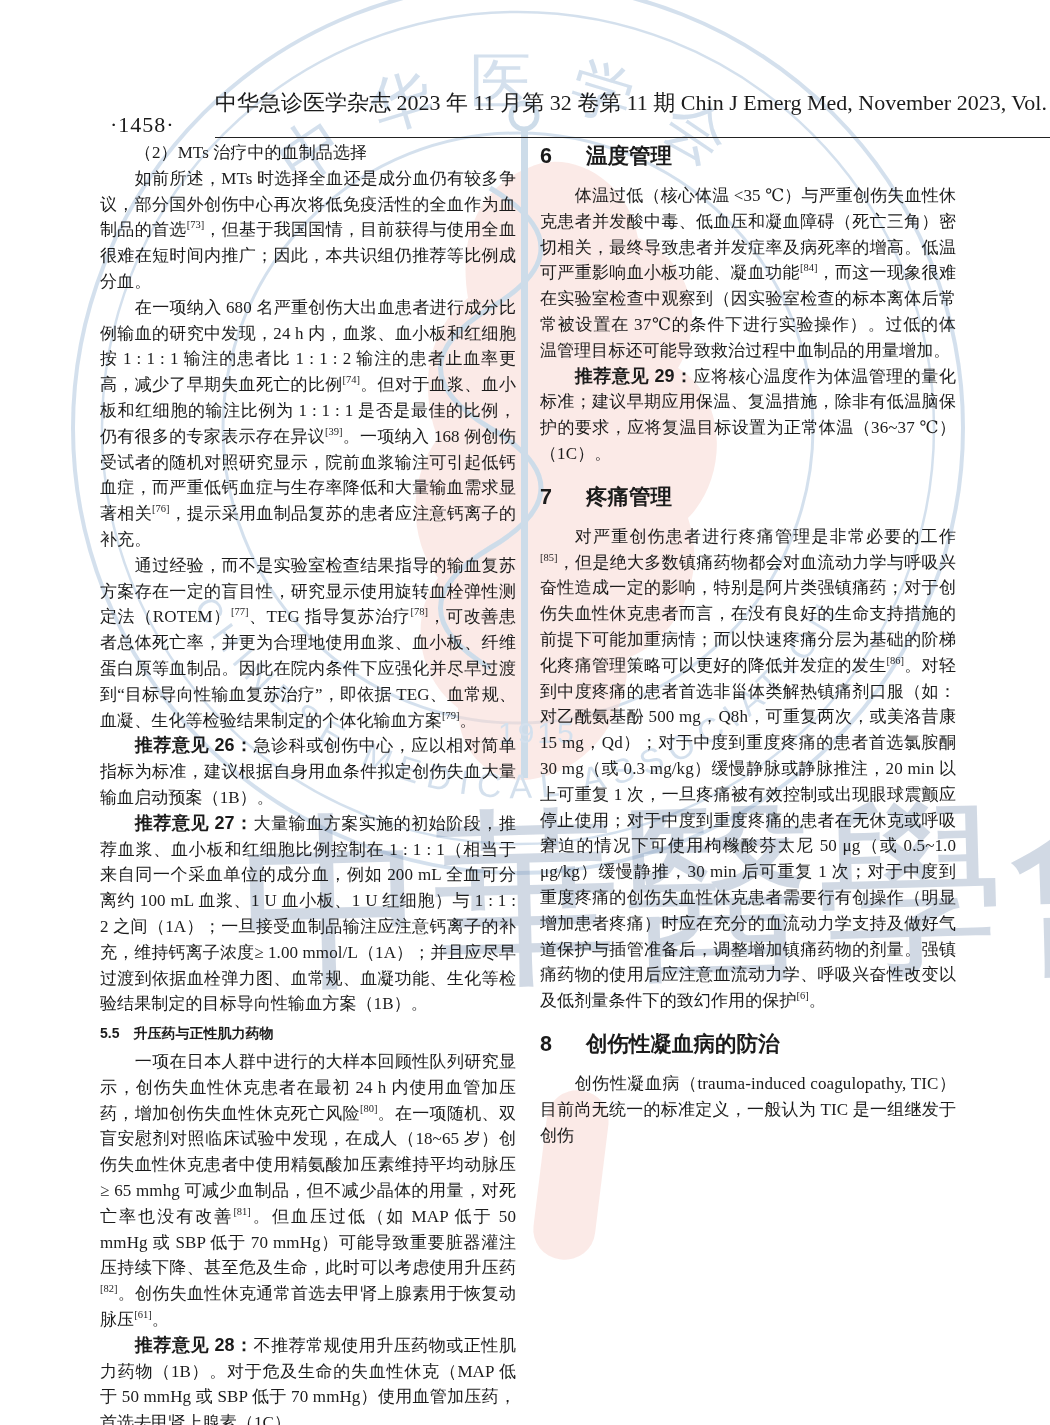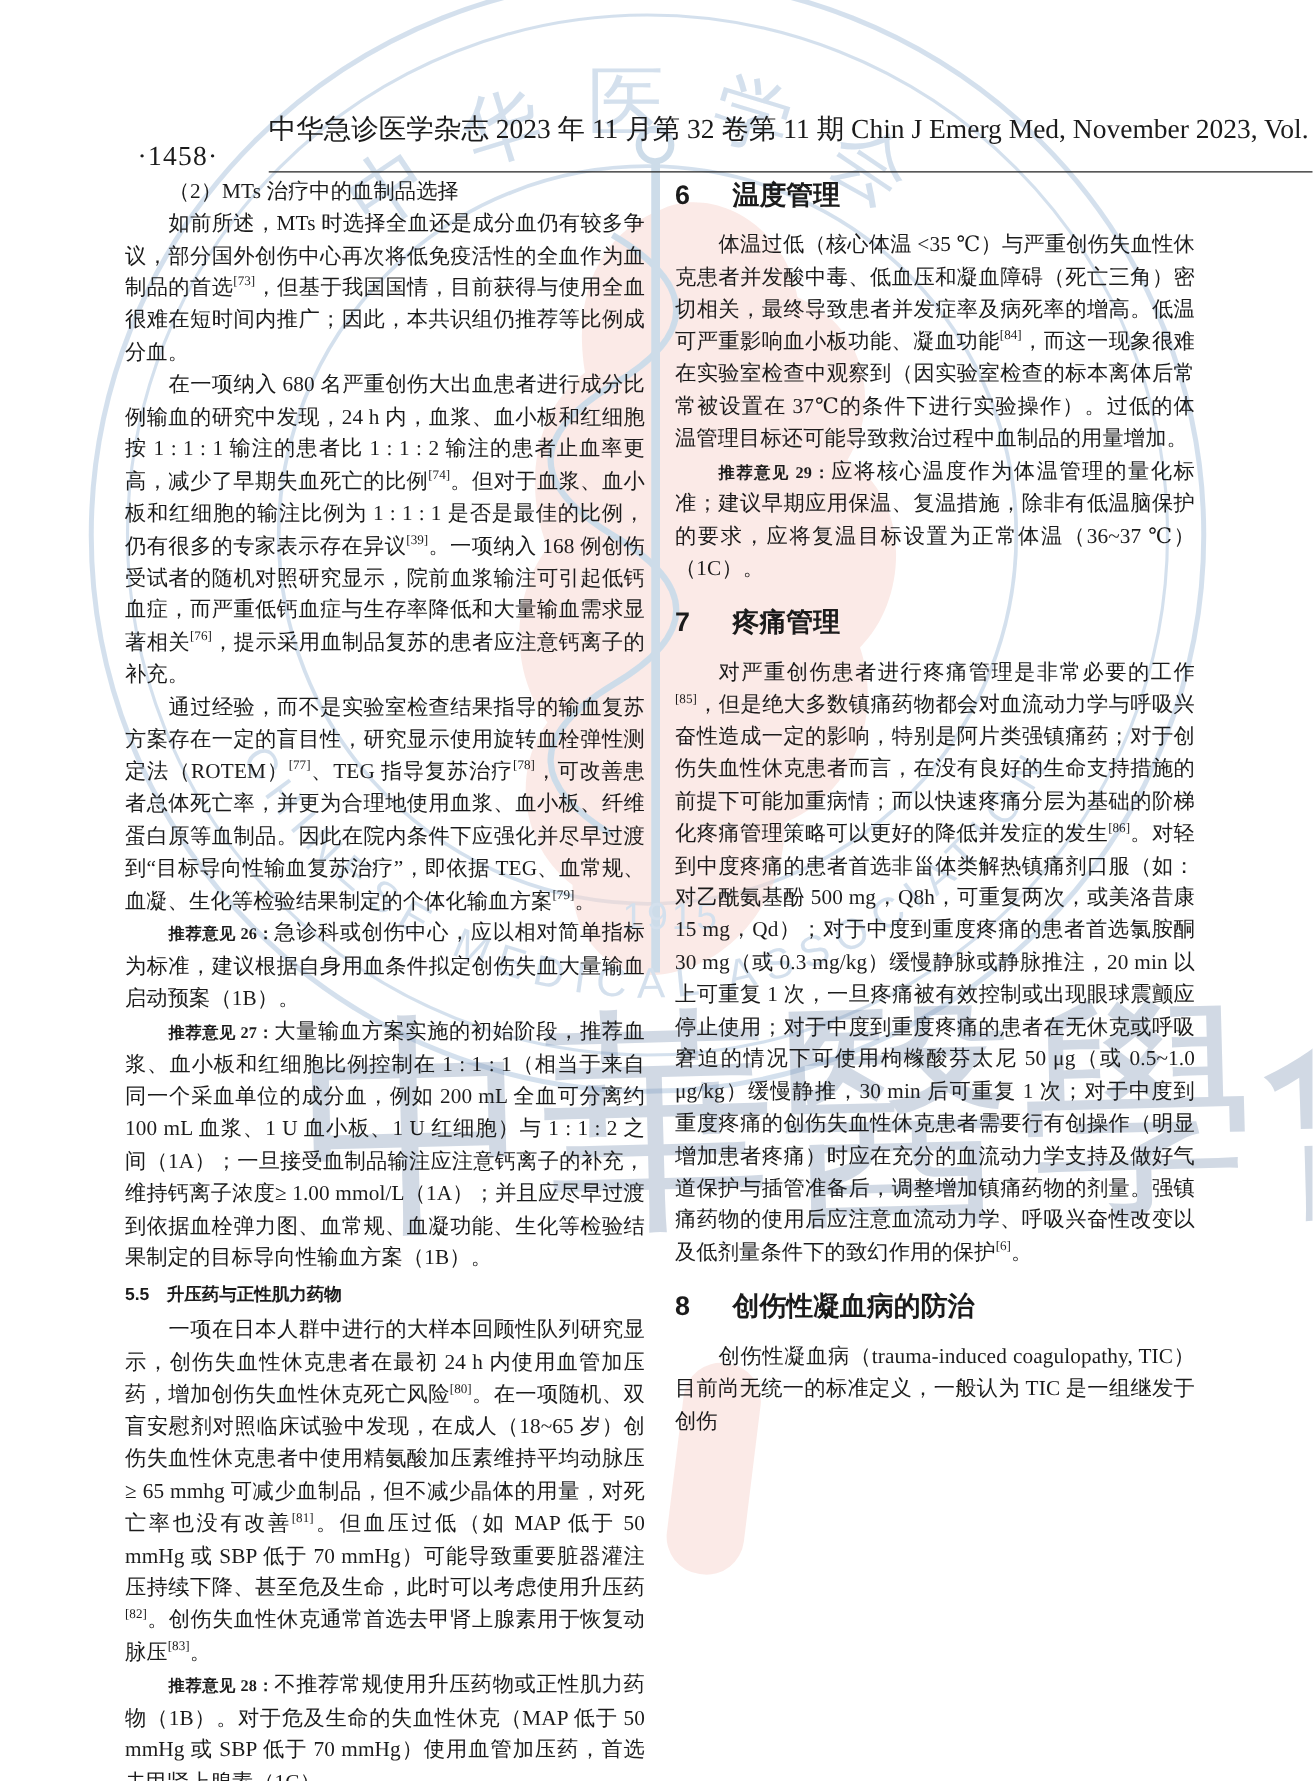--- a/index.html
+++ b/index.html
@@ -21,22 +21,22 @@
     position:absolute;top:140px;left:100px;display:flex;gap:24px;z-index:2;
   }
   .col{width:416px;}
   .para{
     margin:0;text-indent:2.05em;text-align:justify;
     font-size:17px;line-height:25.8px;letter-spacing:0.1px;
   }
   .para sup{font-size:10.5px;line-height:0;letter-spacing:0;}
   .lead{
     font-weight:bold;
-    font-family:Liberation Serif, serif;
-    font-size:13px;
+    font-family:Liberation Sans, sans-serif;
+    font-size:18px;
   }
   .sec-h1{
     font-family:"Liberation Sans","DejaVu Sans",sans-serif;
     font-weight:bold;font-size:21.5px;line-height:27px;
     margin:17px 0 13px 0;display:flex;
   }
   .sec-h1 .num{width:46px;flex:none;}
   .col .sec-h1:first-child{margin-top:3px;}
   .sec-h2{
     font-family:"Liberation Sans","DejaVu Sans",sans-serif;
@@ -95,21 +95,21 @@
       <p class="para">（2）MTs 治疗中的血制品选择</p>
       <p class="para">如前所述，MTs 时选择全血还是成分血仍有较多争议，部分国外创伤中心再次将低免疫活性的全血作为血制品的首选<sup>[73]</sup>，但基于我国国情，目前获得与使用全血很难在短时间内推广；因此，本共识组仍推荐等比例成分血。</p>
       <p class="para">在一项纳入 680 名严重创伤大出血患者进行成分比例输血的研究中发现，24 h 内，血浆、血小板和红细胞按 1 : 1 : 1 输注的患者比 1 : 1 : 2 输注的患者止血率更高，减少了早期失血死亡的比例<sup>[74]</sup>。但对于血浆、血小板和红细胞的输注比例为 1 : 1 : 1 是否是最佳的比例，仍有很多的专家表示存在异议<sup>[39]</sup>。一项纳入 168 例创伤受试者的随机对照研究显示，院前血浆输注可引起低钙血症，而严重低钙血症与生存率降低和大量输血需求显著相关<sup>[76]</sup>，提示采用血制品复苏的患者应注意钙离子的补充。</p>
       <p class="para">通过经验，而不是实验室检查结果指导的输血复苏方案存在一定的盲目性，研究显示使用旋转血栓弹性测定法（ROTEM）<sup>[77]</sup>、TEG 指导复苏治疗<sup>[78]</sup>，可改善患者总体死亡率，并更为合理地使用血浆、血小板、纤维蛋白原等血制品。因此在院内条件下应强化并尽早过渡到“目标导向性输血复苏治疗”，即依据 TEG、血常规、血凝、生化等检验结果制定的个体化输血方案<sup>[79]</sup>。</p>
       <p class="para"><span class="lead">推荐意见 26：</span>急诊科或创伤中心，应以相对简单指标为标准，建议根据自身用血条件拟定创伤失血大量输血启动预案（1B）。</p>
       <p class="para"><span class="lead">推荐意见 27：</span>大量输血方案实施的初始阶段，推荐血浆、血小板和红细胞比例控制在 1 : 1 : 1（相当于来自同一个采血单位的成分血，例如 200 mL 全血可分离约 100 mL 血浆、1 U 血小板、1 U 红细胞）与 1 : 1 : 2 之间（1A）；一旦接受血制品输注应注意钙离子的补充，维持钙离子浓度≥ 1.00 mmol/L（1A）；并且应尽早过渡到依据血栓弹力图、血常规、血凝功能、生化等检验结果制定的目标导向性输血方案（1B）。</p>
       <div class="sec-h2">
         <span class="num">5.5</span>
         <span>升压药与正性肌力药物</span>
       </div>
-      <p class="para">一项在日本人群中进行的大样本回顾性队列研究显示，创伤失血性休克患者在最初 24 h 内使用血管加压药，增加创伤失血性休克死亡风险<sup>[80]</sup>。在一项随机、双盲安慰剂对照临床试验中发现，在成人（18~65 岁）创伤失血性休克患者中使用精氨酸加压素维持平均动脉压≥ 65 mmhg 可减少血制品，但不减少晶体的用量，对死亡率也没有改善<sup>[81]</sup>。但血压过低（如 MAP 低于 50 mmHg 或 SBP 低于 70 mmHg）可能导致重要脏器灌注压持续下降、甚至危及生命，此时可以考虑使用升压药<sup>[82]</sup>。创伤失血性休克通常首选去甲肾上腺素用于恢复动脉压<sup>[83]</sup>。</p>
+      <p class="para">一项在日本人群中进行的大样本回顾性队列研究显示，创伤失血性休克患者在最初 24 h 内使用血管加压药，增加创伤失血性休克死亡风险<sup>[80]</sup>。在一项随机、双盲安慰剂对照临床试验中发现，在成人（18~65 岁）创伤失血性休克患者中使用精氨酸加压素维持平均动脉压≥ 65 mmhg 可减少血制品，但不减少晶体的用量，对死亡率也没有改善<sup>[81]</sup>。但血压过低（如 MAP 低于 50 mmHg 或 SBP 低于 70 mmHg）可能导致重要脏器灌注压持续下降、甚至危及生命，此时可以考虑使用升压药<sup>[82]</sup>。创伤失血性休克通常首选去甲肾上腺素用于恢复动脉压<sup>[61]</sup>。</p>
       <p class="para"><span class="lead">推荐意见 28：</span>不推荐常规使用升压药物或正性肌力药物（1B）。对于危及生命的失血性休克（MAP 低于 50 mmHg 或 SBP 低于 70 mmHg）使用血管加压药，首选去甲肾上腺素（1C）。</p>
     </div>
   <div class="col" id="col-right">
       <div class="sec-h1">
         <span class="num">6</span>
         <span>温度管理</span>
       </div>
       <p class="para">体温过低（核心体温 &lt;35 ℃）与严重创伤失血性休克患者并发酸中毒、低血压和凝血障碍（死亡三角）密切相关，最终导致患者并发症率及病死率的增高。低温可严重影响血小板功能、凝血功能<sup>[84]</sup>，而这一现象很难在实验室检查中观察到（因实验室检查的标本离体后常常被设置在 37℃的条件下进行实验操作）。过低的体温管理目标还可能导致救治过程中血制品的用量增加。</p>
       <p class="para"><span class="lead">推荐意见 29：</span>应将核心温度作为体温管理的量化标准；建议早期应用保温、复温措施，除非有低温脑保护的要求，应将复温目标设置为正常体温（36~37 ℃）（1C）。</p>
       <div class="sec-h1">

